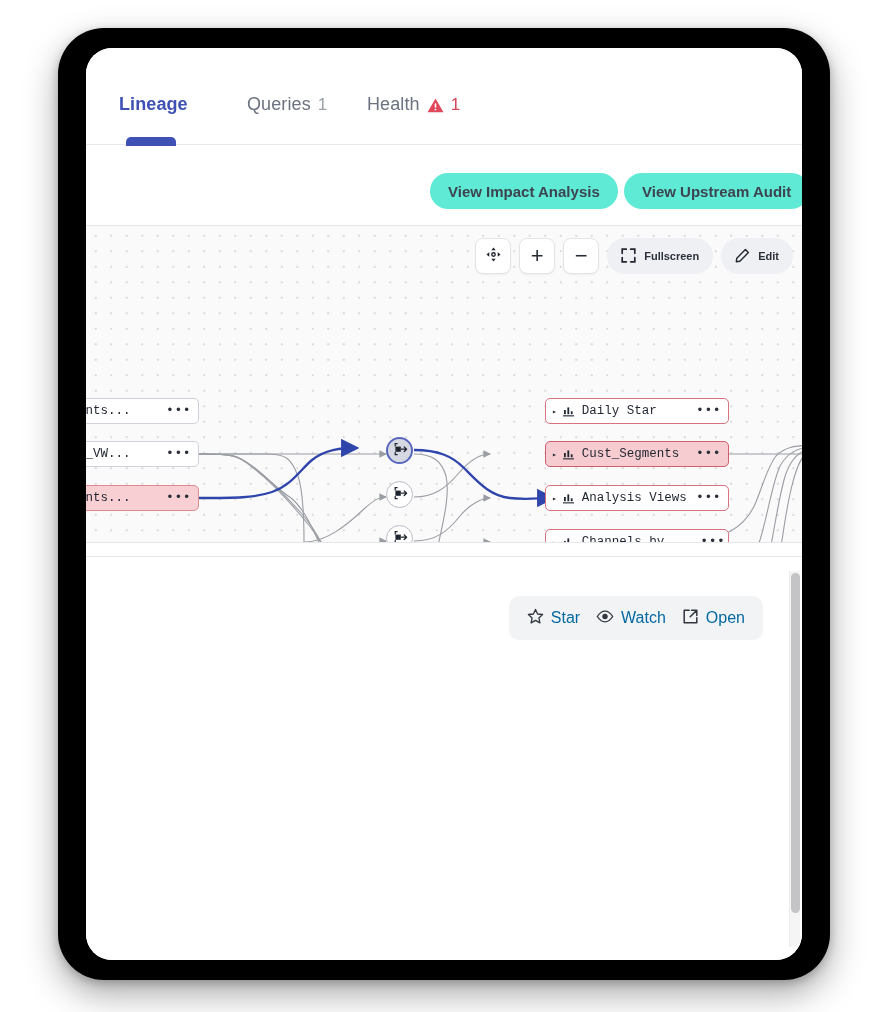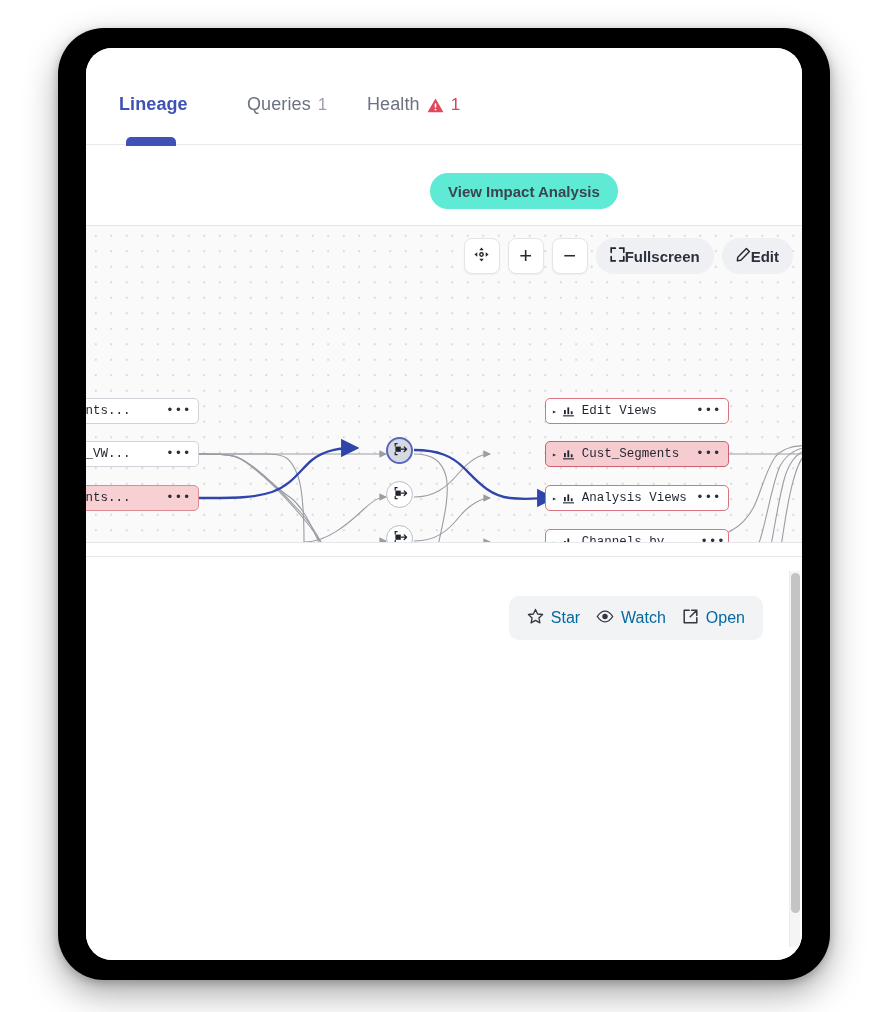--- a/index.html
+++ b/index.html
@@ -93,23 +93,23 @@
     width: 36px; height: 36px;
     background: #fff; border: 1px solid #e3e4e8; border-radius: 8px;
     display: flex; align-items: center; justify-content: center;
     cursor: pointer;
     box-shadow: 0 1px 2px rgba(0,0,0,.05);
   }
   .sq-btn span { font-size: 22px; color: #272b33; line-height: 1; font-weight: 400;}
   .tool-pill {
     height: 36px; padding: 0 14px;
     background: #eef0f4; border: none; border-radius: 18px;
-    display: flex; align-items: center; 
+    display: flex; align-items: center; gap: 8px;
     font-family: "Liberation Sans", sans-serif;
-    font-size: 15px; font-weight: 700; color: #2b303a;
+    font-size: 11px; font-weight: 700; color: #2b303a;
     white-space: nowrap; cursor: pointer;
   }
 
   
   #graph-svg { position: absolute; left: 0; top: 0; width: 724px; height: 318px; }
 
   
   .node {
     position: absolute; height: 26px;
     border-radius: 5px;
@@ -195,20 +195,21 @@
           </svg>
         </span>
         <span class="tab-count warn">1</span>
       </div>
 
       <div id="tab-underline"></div>
     </div>
 
     <div id="actions-row">
       <button class="pill-btn" id="btn-impact">View Impact Analysis</button>
+      <button class="pill-btn" id="btn-upstream">View Upstream Audit</button>
     </div>
 
     <div id="graph-panel">
 
       <div id="graph-toolbar">
         <div class="sq-btn">
           <span>
             <svg width="17" height="17" viewBox="0 0 17 17">
               <path d="M8.5 1.4 L10.7 4.3 H6.3 Z M8.5 15.6 L6.3 12.7 H10.7 Z M1.4 8.5 L4.3 6.3 V10.7 Z M15.6 8.5 L12.7 10.7 V6.3 Z" fill="#22262e"></path>
               <circle cx="8.5" cy="8.5" r="1.7" fill="none" stroke="#22262e" stroke-width="1.4"></circle>
@@ -327,21 +328,21 @@
       <div class="node out" style="left:459px; top:172px; width:184px;">
         <span class="caret">▸</span>
         <span class="chart-ico">
           <svg width="13" height="13" viewBox="0 0 13 13">
             <rect x="2.0" y="5.0" width="1.8" height="4.2" fill="#1e2430"></rect>
             <rect x="5.4" y="2.4" width="1.8" height="6.8" fill="#1e2430"></rect>
             <rect x="8.8" y="6.3" width="1.8" height="2.9" fill="#1e2430"></rect>
             <rect x="1.0" y="10.3" width="11" height="1.1" fill="#1e2430"></rect>
           </svg>
         </span>
-        <span class="label">Edit Views</span>
+        <span class="label">Daily Star</span>
         <span class="dots">•••</span>
       </div>
 
       <div class="node out pink" style="left:459px; top:215px; width:184px;">
         <span class="caret">▸</span>
         <span class="chart-ico">
           <svg width="13" height="13" viewBox="0 0 13 13">
             <rect x="2.0" y="5.0" width="1.8" height="4.2" fill="#1e2430"></rect>
             <rect x="5.4" y="2.4" width="1.8" height="6.8" fill="#1e2430"></rect>
             <rect x="8.8" y="6.3" width="1.8" height="2.9" fill="#1e2430"></rect>

